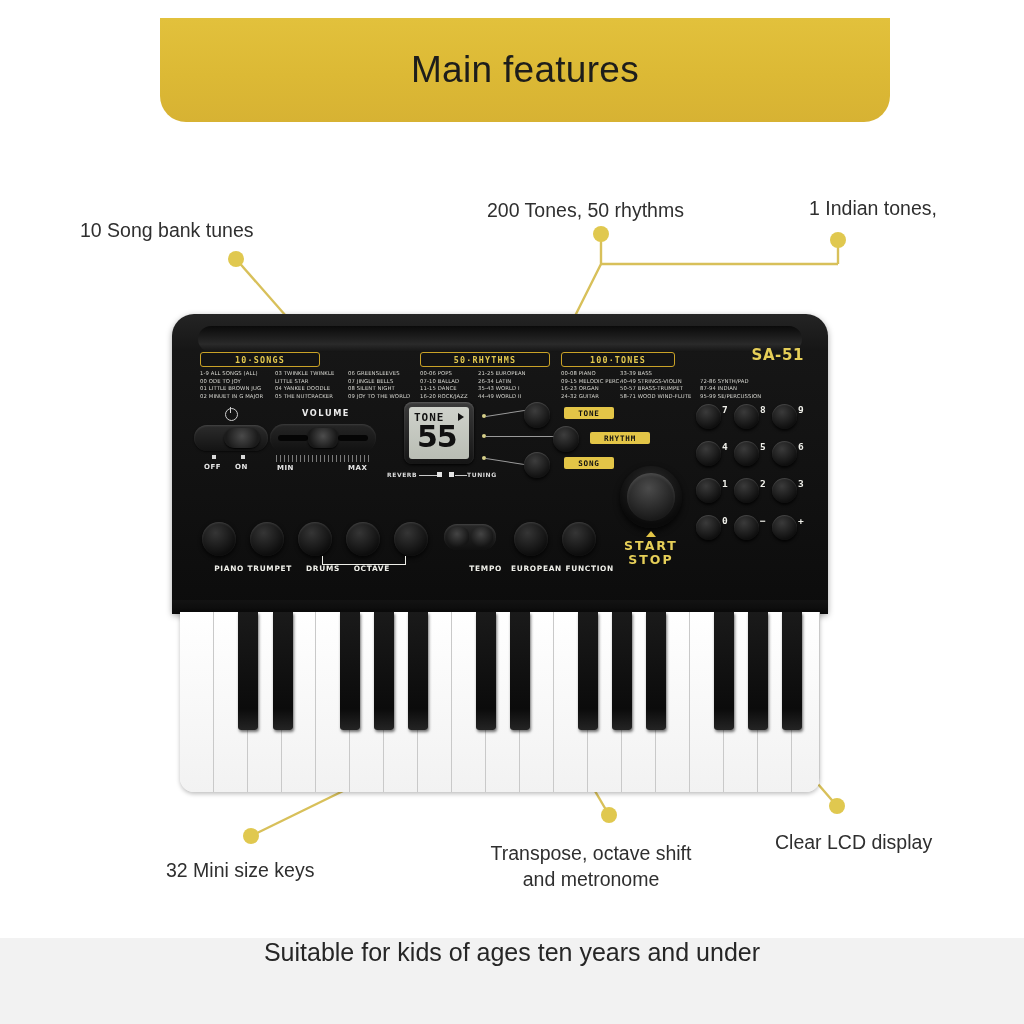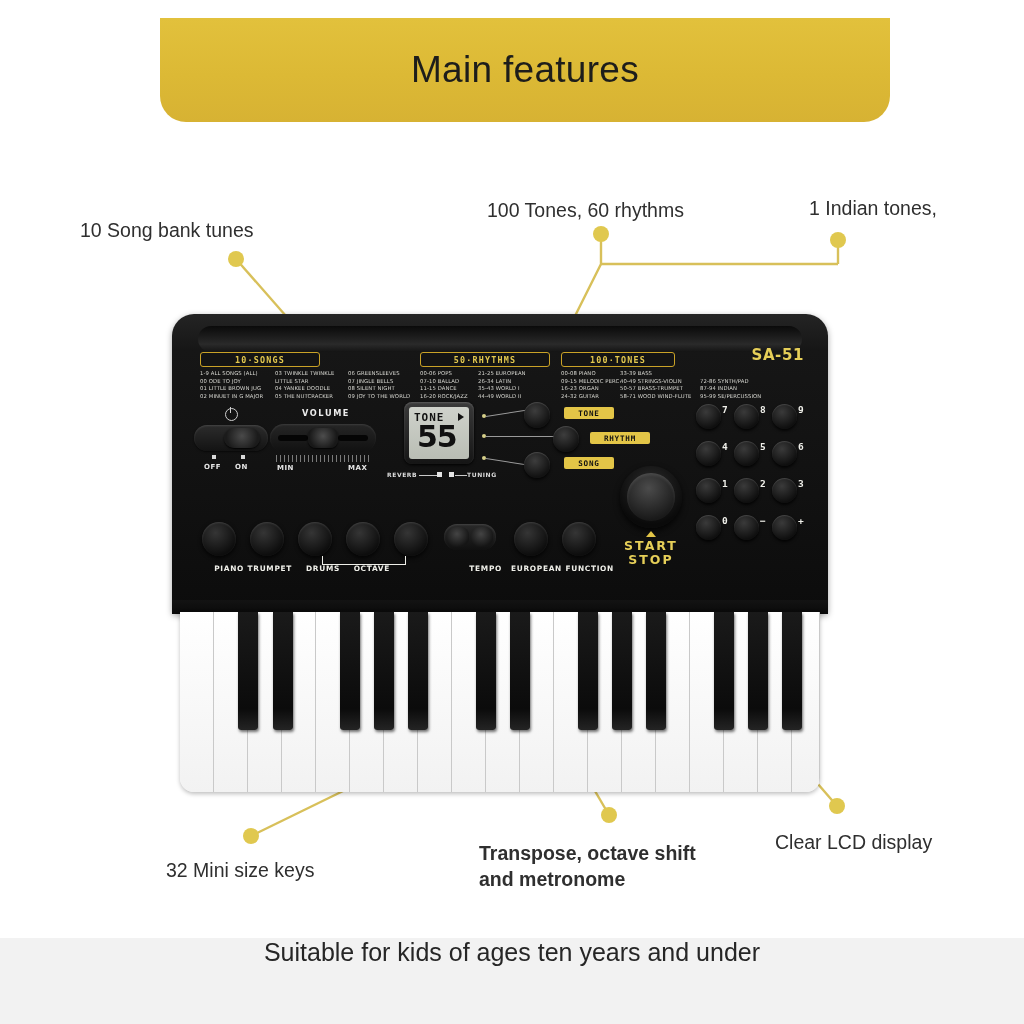--- a/index.html
+++ b/index.html
@@ -20,21 +20,21 @@
   .header-title{
     font-size:37px;font-weight:400;color:#1d1d1b;letter-spacing:.3px;
   }
 
   
   .callout{position:absolute;font-size:19.5px;line-height:1.32;color:#2f2f2f;}
   .c-songbank{left:80px;top:218px;}
   .c-tones{left:487px;top:198px;}
   .c-indian{left:790px;top:196px;text-align:center;width:166px;}
   .c-keys{left:166px;top:858px;}
-  .c-transpose{left:479px;top:841px;width:224px;font-weight:bold;}
+  .c-transpose{left:479px;top:841px;text-align:center;width:224px;}
   .c-lcd{left:775px;top:830px;}
 
   
   .leaders{position:absolute;left:0;top:0;width:1024px;height:1024px;pointer-events:none;}
 
   
   .kb{
     position:absolute;left:172px;top:314px;width:656px;height:478px;
   }
   .kb-top{
@@ -244,21 +244,21 @@
     <circle cx="236" cy="259" r="8"></circle>
     <circle cx="601" cy="234" r="8"></circle>
     <circle cx="838" cy="240" r="8"></circle>
     <circle cx="251" cy="836" r="8"></circle>
     <circle cx="609" cy="815" r="8"></circle>
     <circle cx="837" cy="806" r="8"></circle>
   </g>
 </svg>
 
 <div class="callout c-songbank">10 Song bank tunes</div>
-<div class="callout c-tones">100 Tones, 60 rhythms</div>
+<div class="callout c-tones">200 Tones, 50 rhythms</div>
 <div class="callout c-indian">
   <div>1 Indian tones,</div>
 </div>
 <div class="callout c-keys">32 Mini size keys</div>
 <div class="callout c-transpose">
   <div>Transpose, octave shift</div>
   <div>and metronome</div>
 </div>
 <div class="callout c-lcd">Clear LCD display</div>
 

